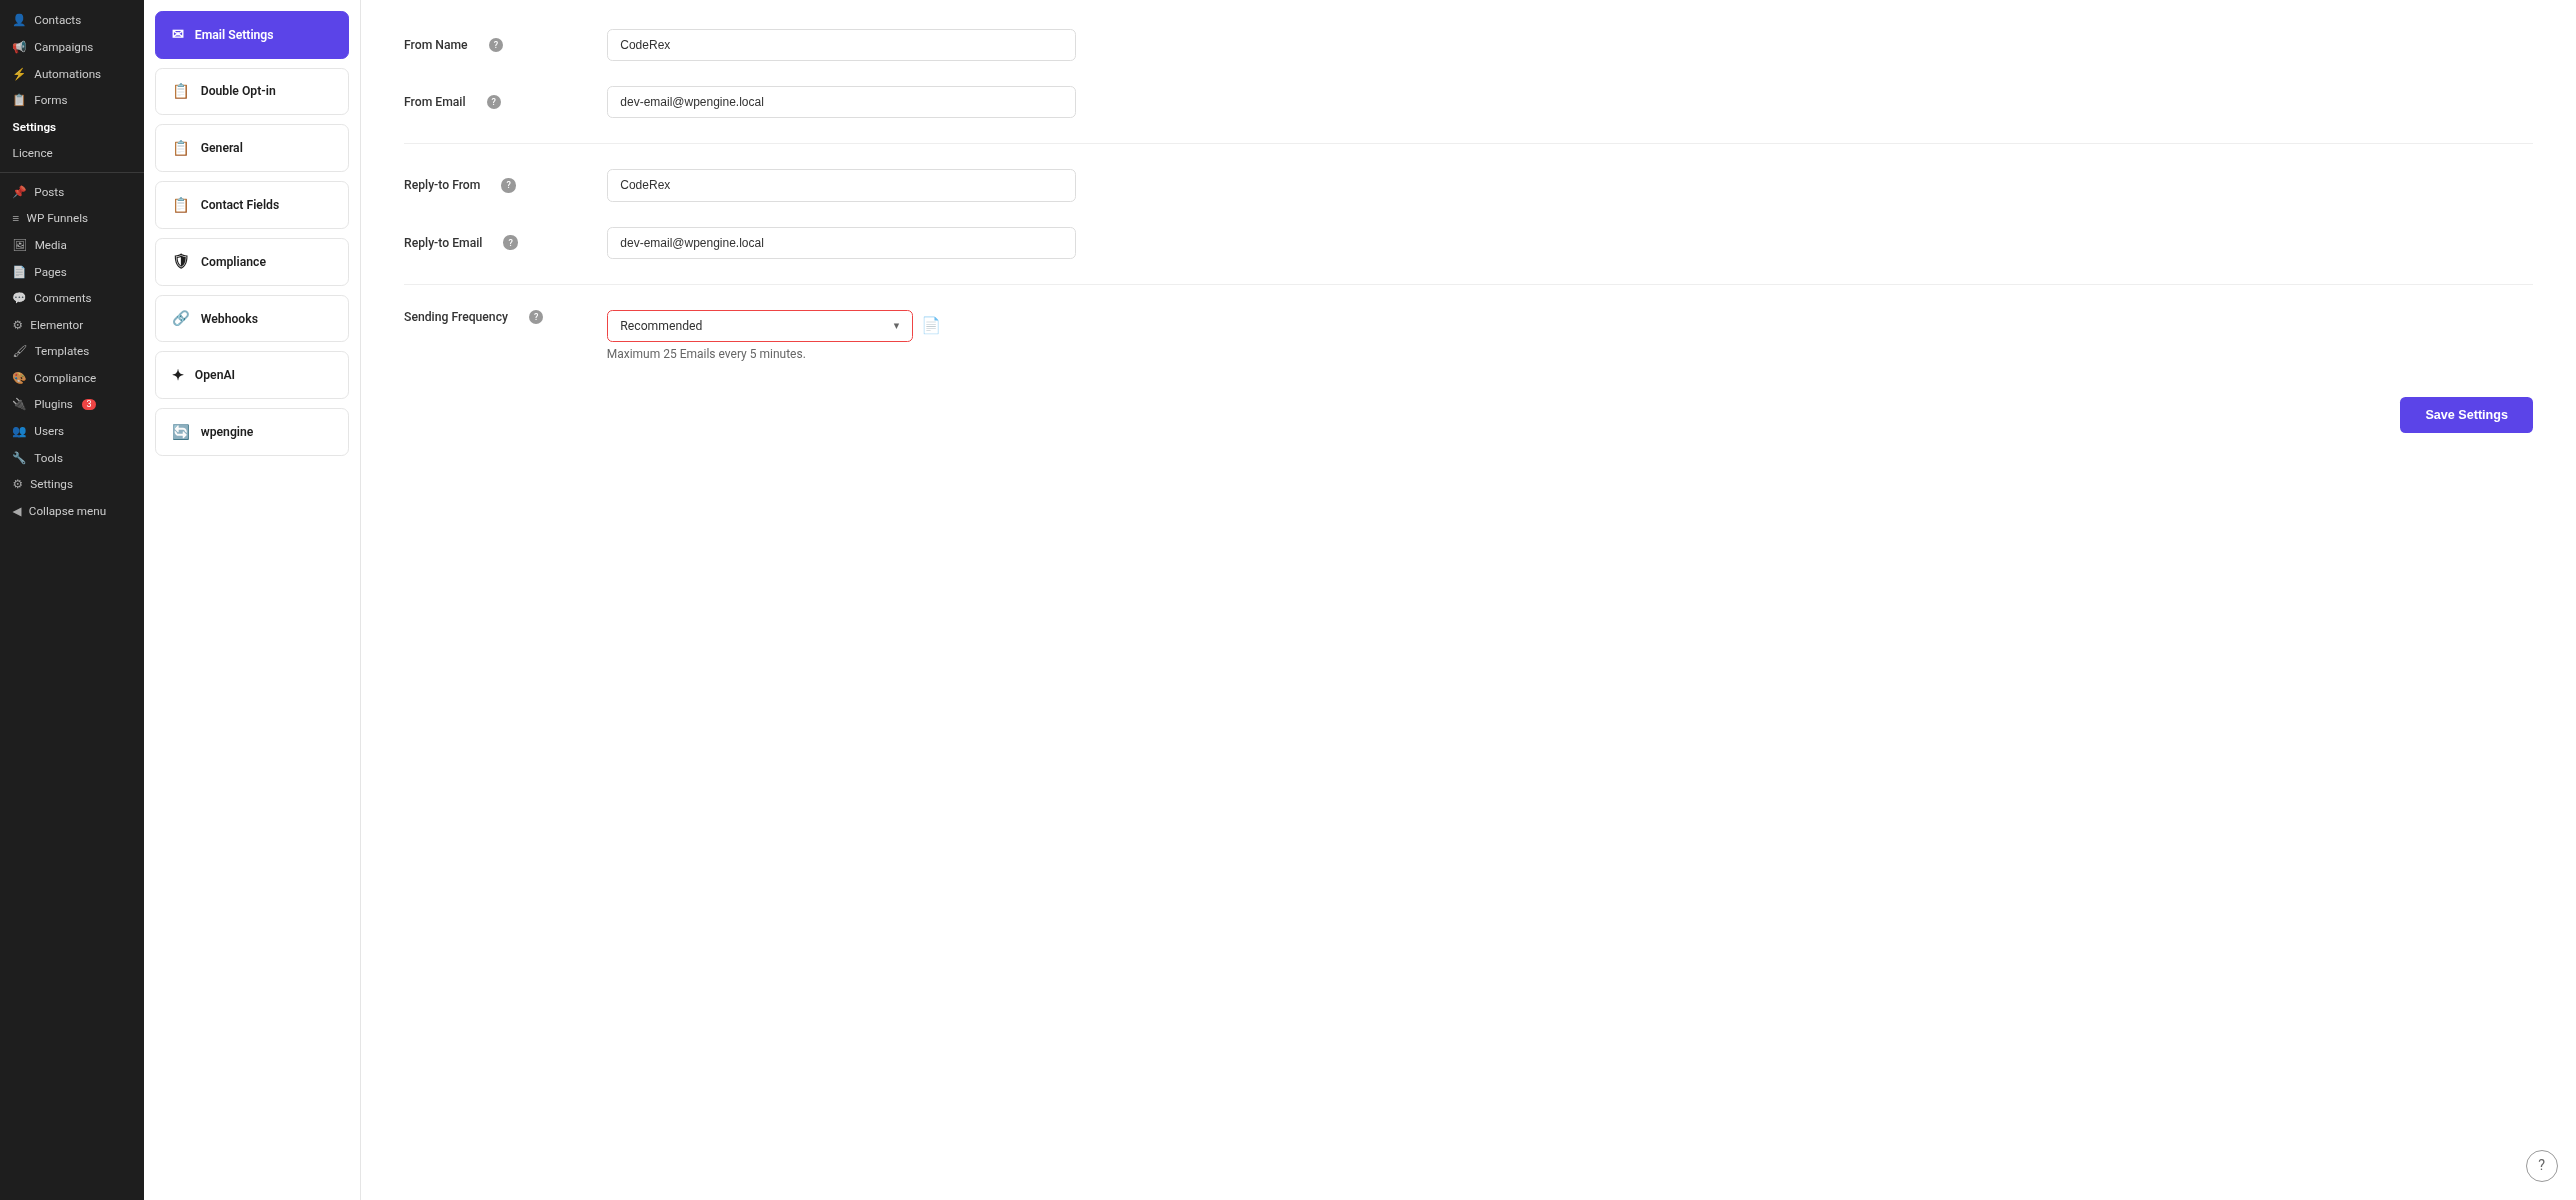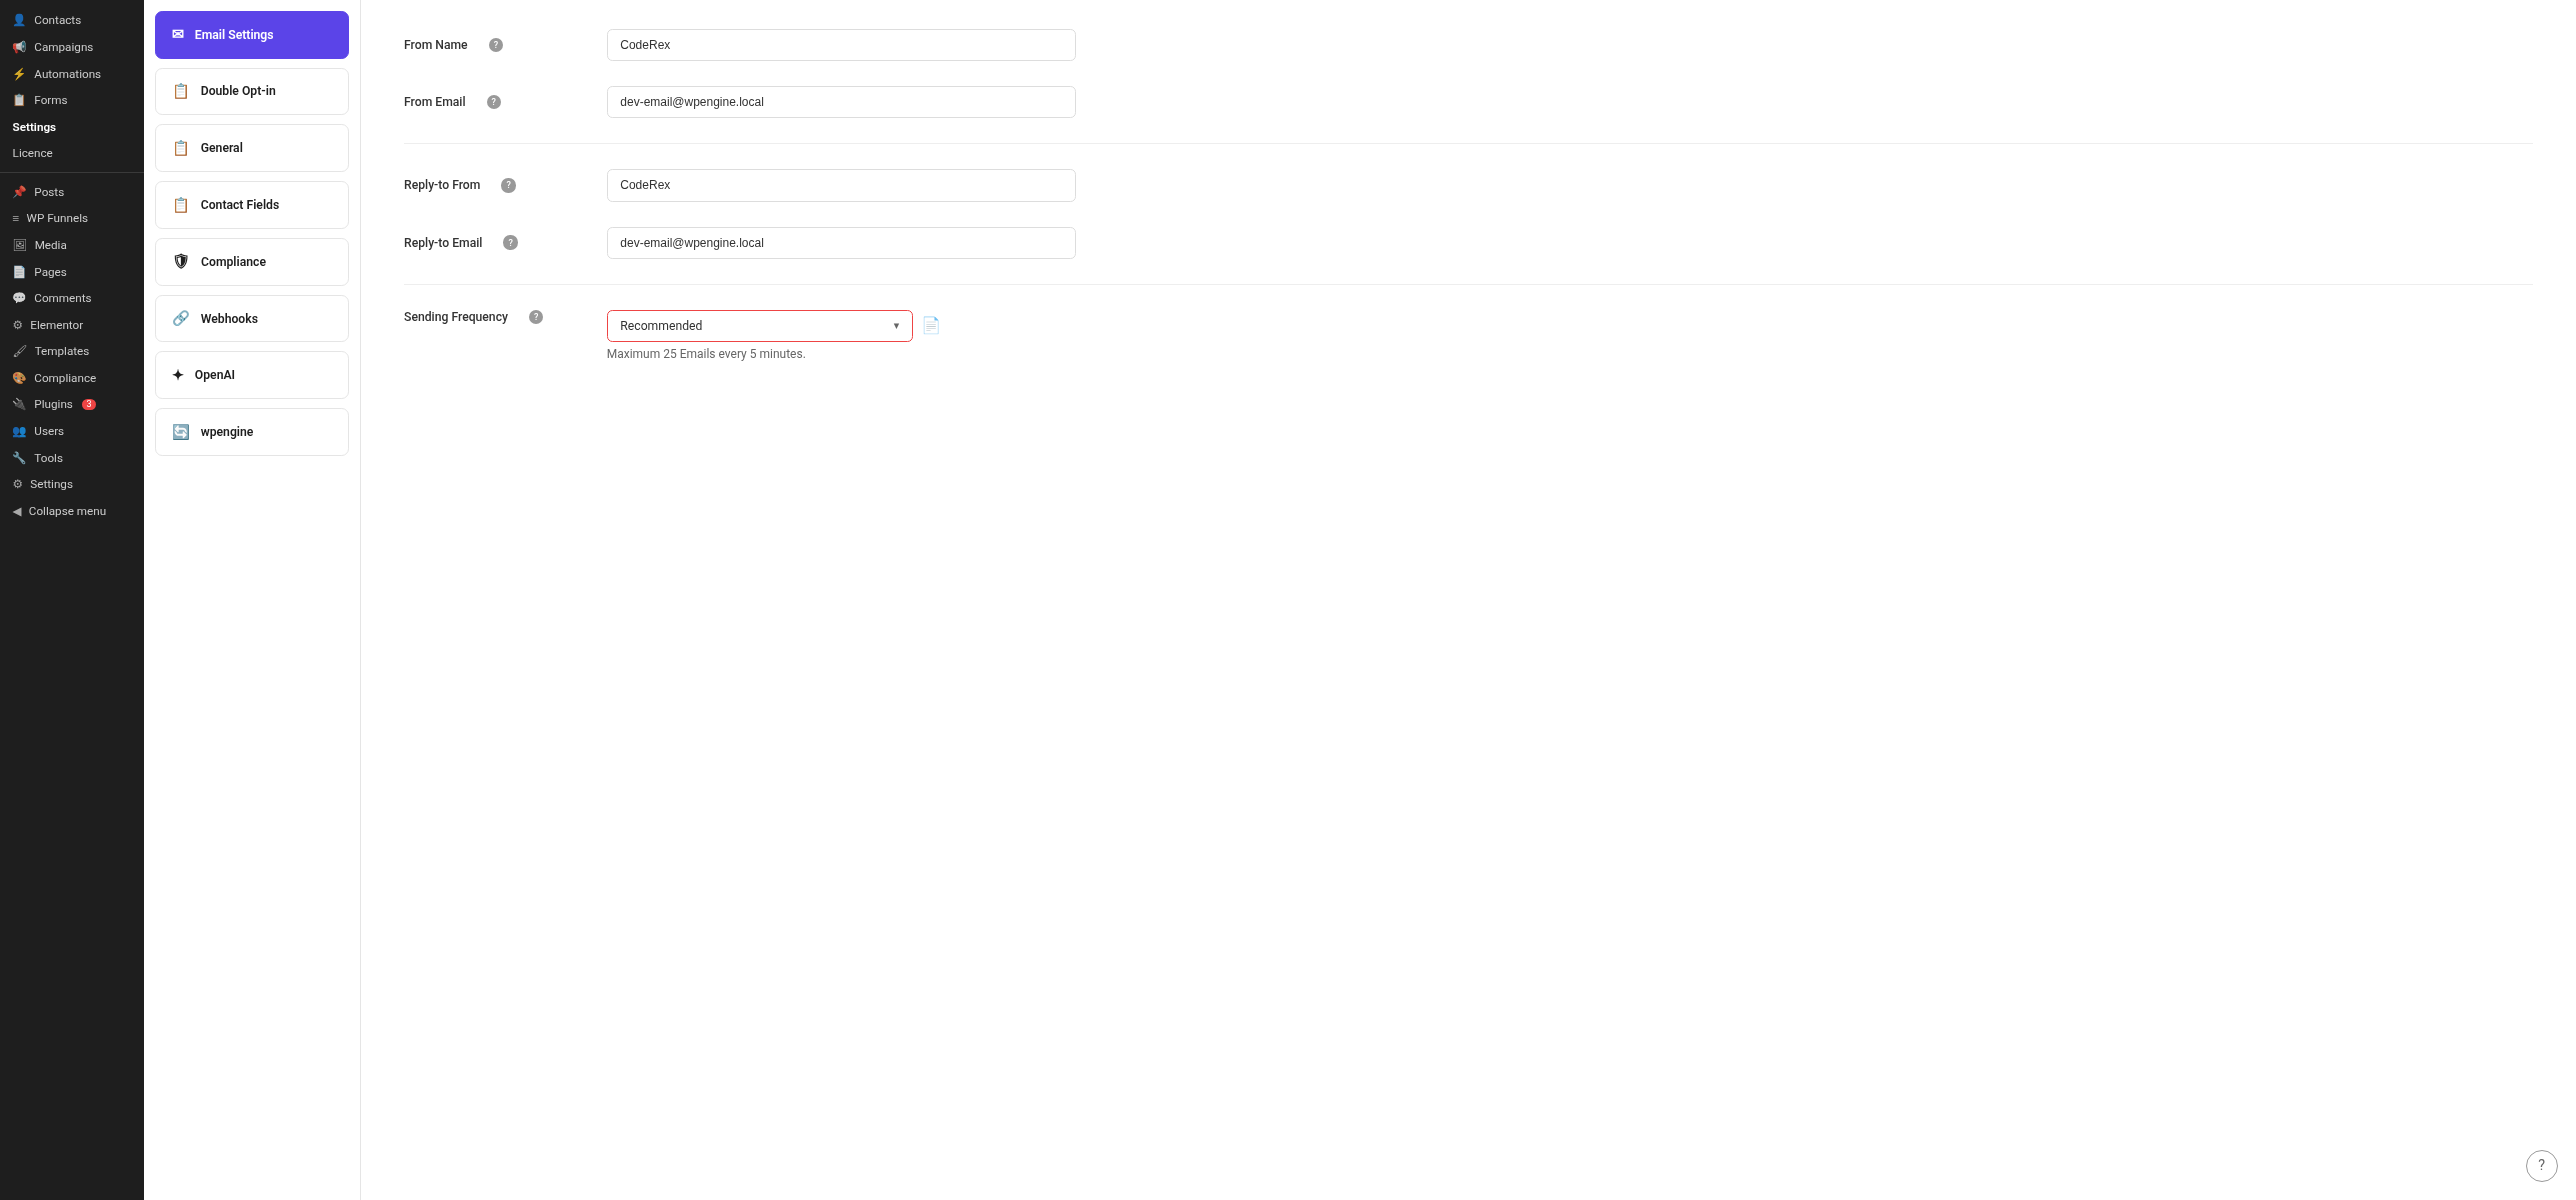--- a/index.html
+++ b/index.html
@@ -377,20 +377,23 @@
             <span class="chevron">▾</span>
           </div>
           <span class="doc-icon">📄</span>
         </div>
         <div class="freq-note" style="margin-left:0; margin-top:5.4px;">
           <span>Maximum 25 Emails every 5 minutes.</span>
         </div>
       </div>
     </div>
 
+    <div class="save-btn-row">
+      <button class="save-btn">Save Settings</button>
+    </div>
 
   </div>
 </div>
 
 <div class="help-fab">
   <span>?</span>
 </div>
 
 
 </body></html>

